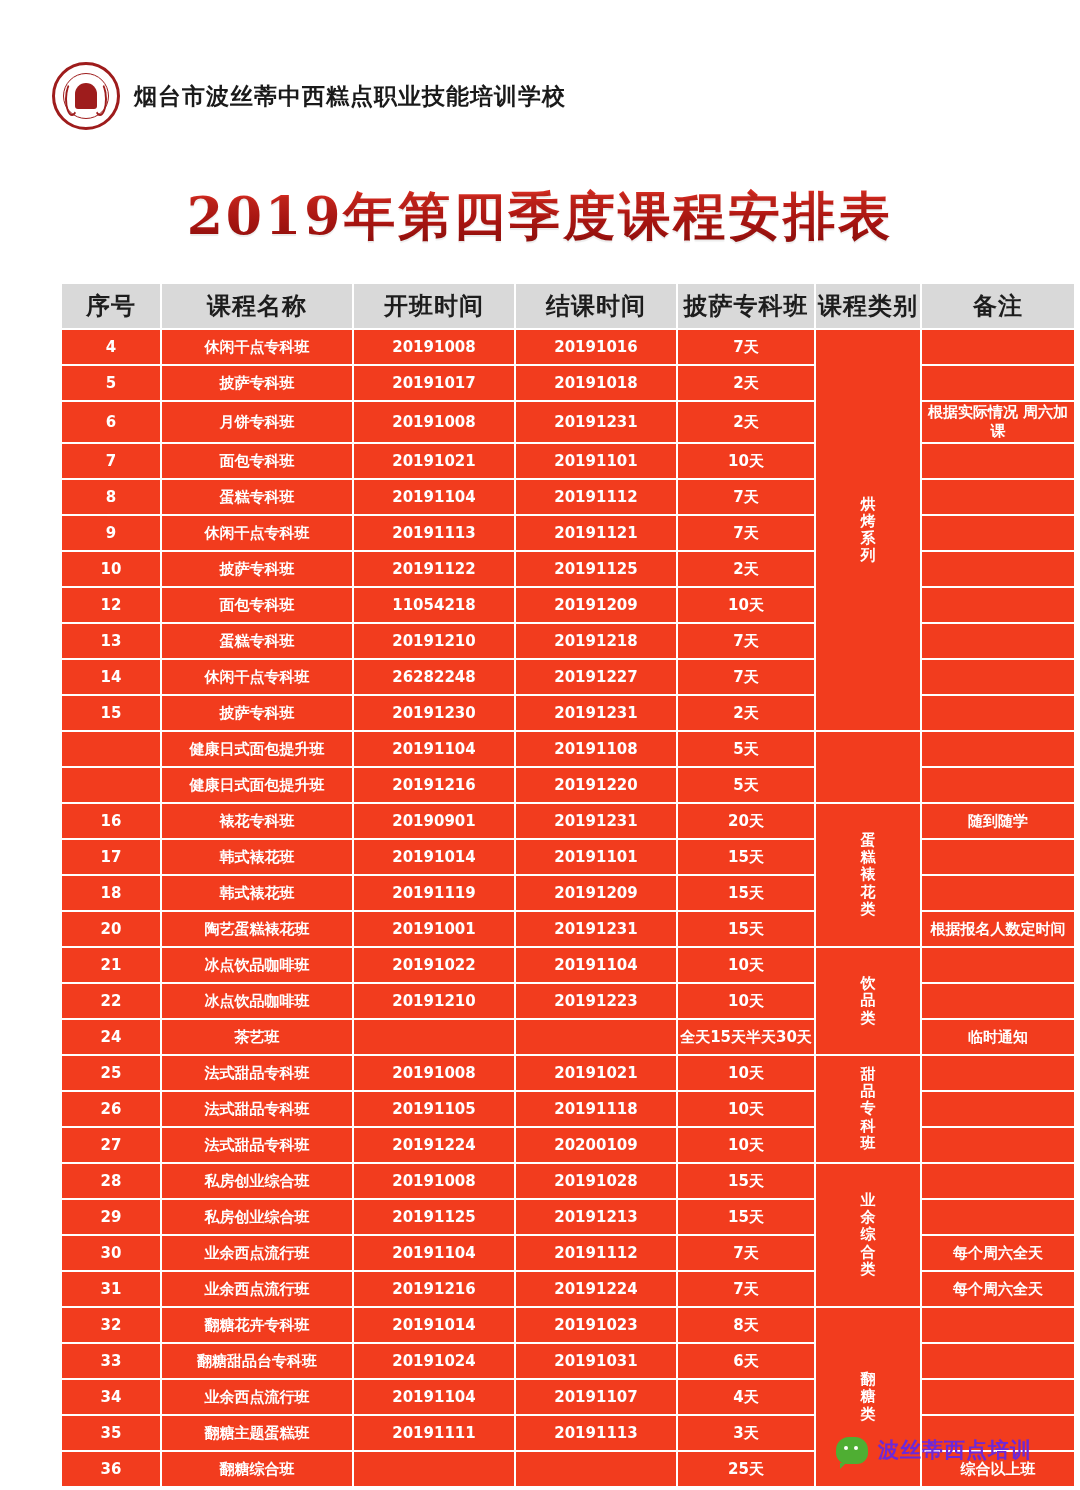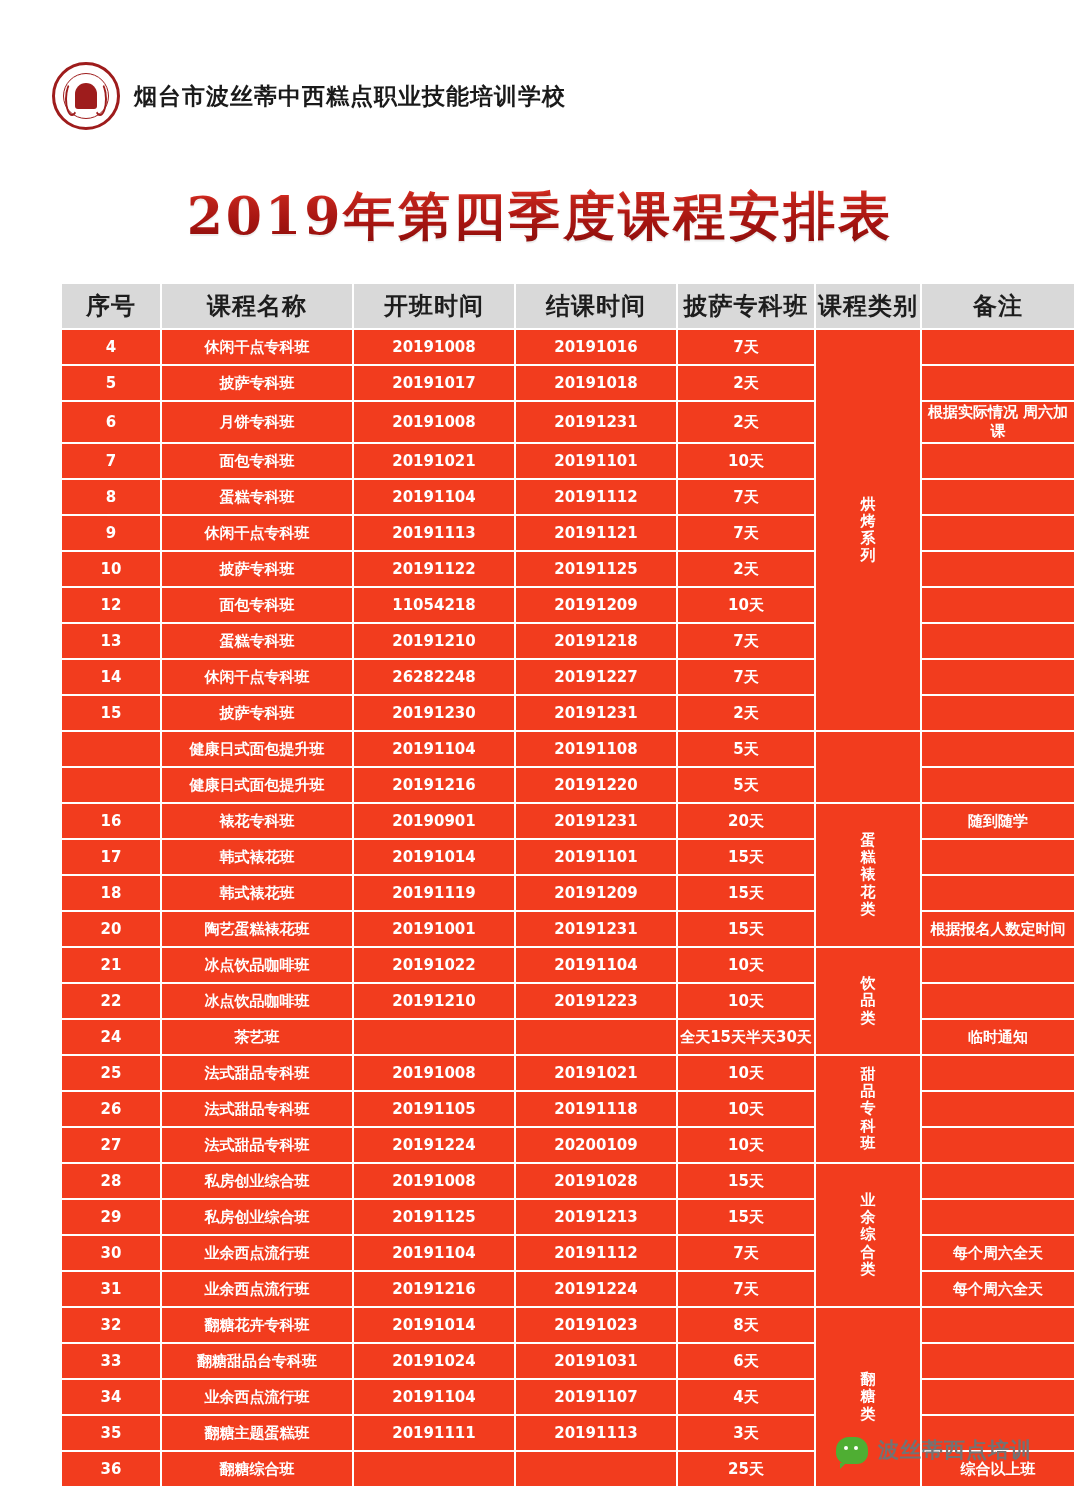--- a/index.html
+++ b/index.html
@@ -168,21 +168,21 @@
     width: 4px; height: 4px;
     background: #fff;
     border-radius: 50%;
     top: 9px;
   }
   .wechat-icon .d1 { left: 8px; }
   .wechat-icon .d2 { left: 18px; }
   .footer-text {
     font-size: 21px;
     font-weight: bold;
-    color: #737373;
+    color: #6d28d9;
     letter-spacing: 1px;
     font-family: Liberation Mono, monospace;
   }
 </style>
 </head>
 <body>
 
 <div class="header">
   <div class="logo">
     <div class="logo-inner">

